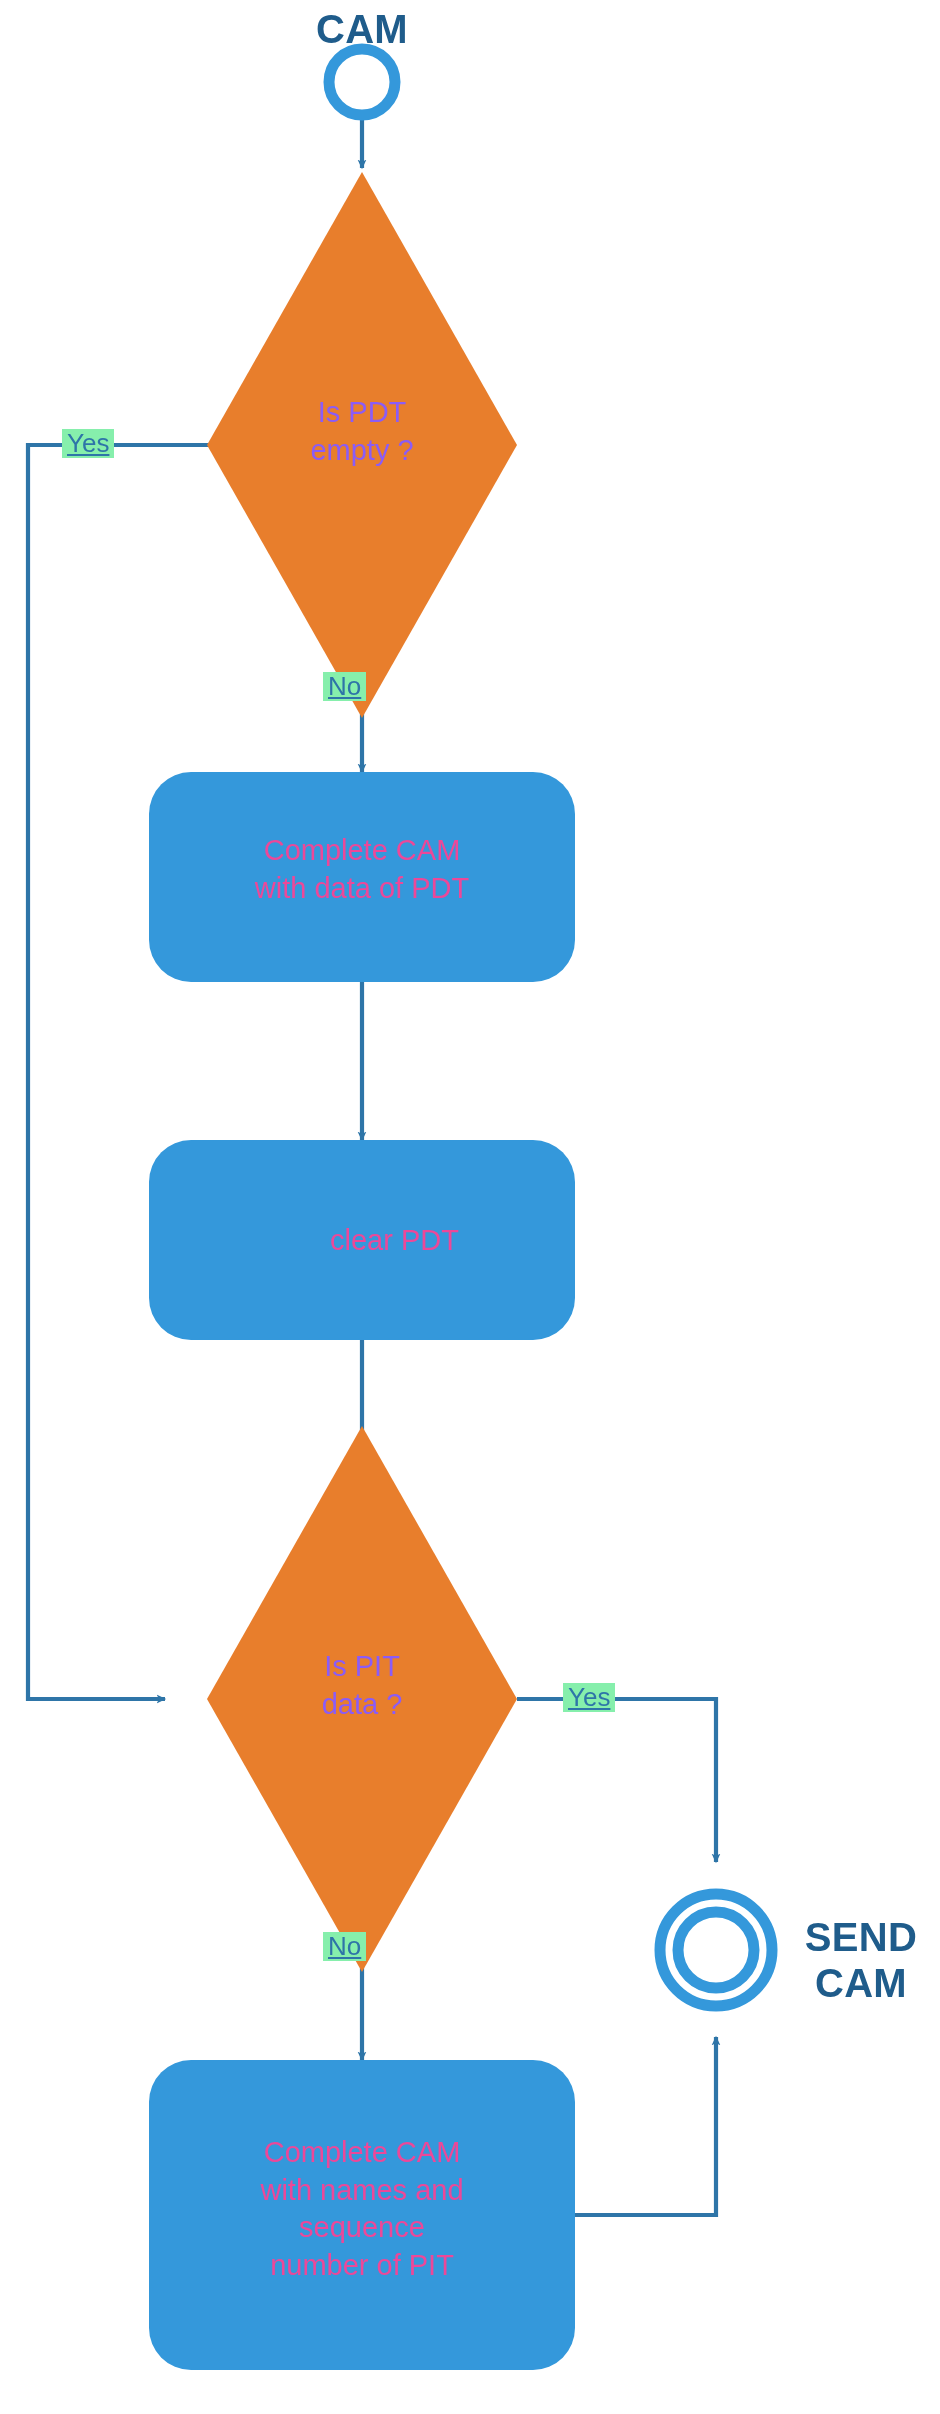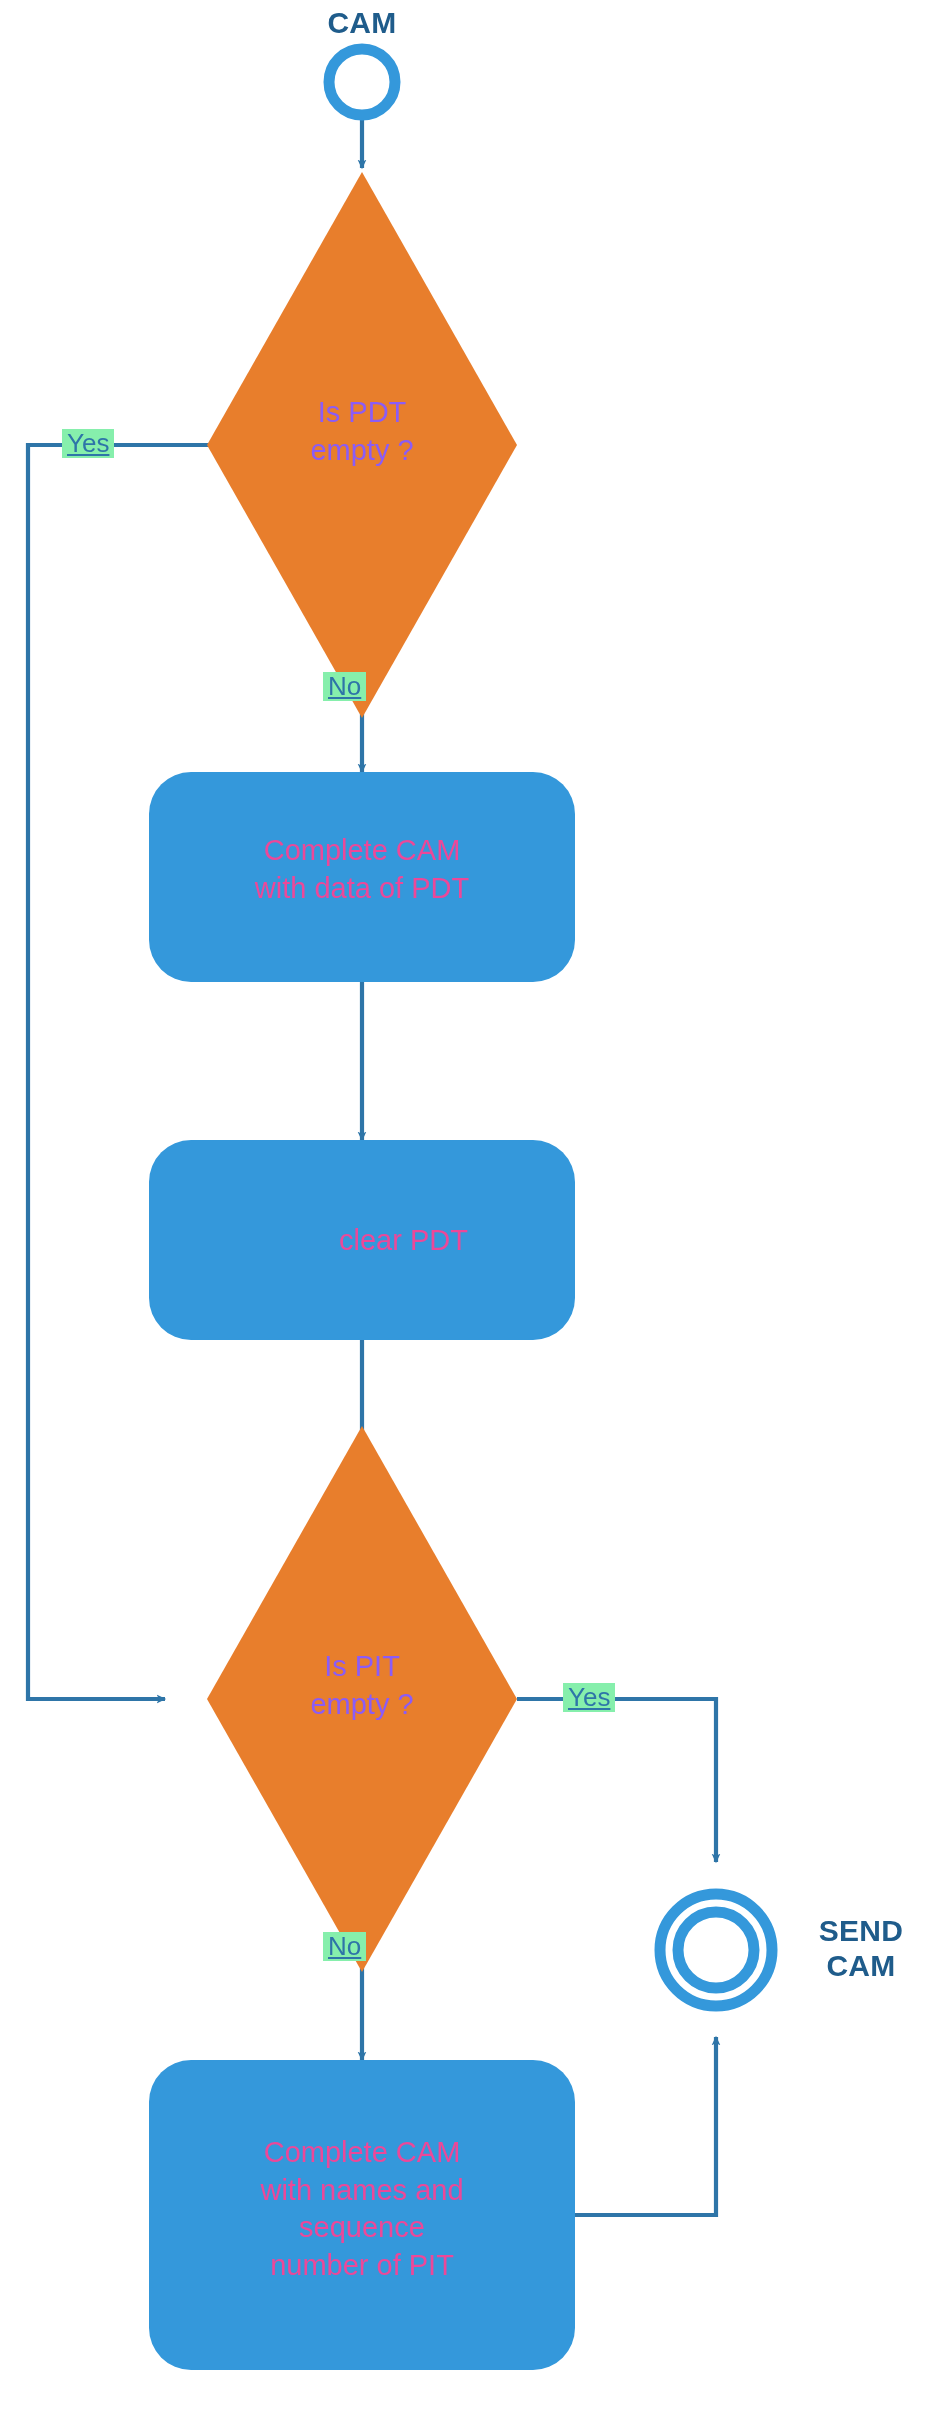--- a/index.html
+++ b/index.html
@@ -29,21 +29,21 @@
   .node-label {
     position: absolute;
     text-align: center;
     line-height: 1.30;
     white-space: pre-line;
   }
 
   
   .terminal-caption {
     position: absolute;
-    font-size: 30px;
+    font-size: 40px;
     font-weight: bold;
     color: #1F5C8B;
     line-height: 1.16;
     white-space: pre-line;
     letter-spacing: 0.3px;
   }
 
   
   .decision-text {
     color: #8b5cf6;
@@ -116,24 +116,24 @@
   </svg>
 
   <div class="terminal-caption" style="left:292px; top:6px; width:140px; text-align:center;">CAM</div>
 
   <div class="node-label decision-text" style="left:207px; top:394px; width:310px;">Is PDT
 empty ?</div>
 
   <div class="node-label process-text" style="left:149px; top:832px; width:426px;">Complete CAM
 with data of PDT</div>
 
-  <div class="node-label process-text" style="left:149px; top:1222px; width:491px;margin-left:9px;">clear PDT</div>
+  <div class="node-label process-text" style="left:149px; top:1222px; width:491px;">clear PDT</div>
 
   <div class="node-label decision-text" style="left:207px; top:1648px; width:310px;">Is PIT
-empty ?</div>
+data ?</div>
 
   <div class="terminal-caption" style="left:786px; top:1914px; width:150px; text-align:center;">SEND
 CAM</div>
 
   <div class="node-label process-text" style="left:149px; top:2134px; width:426px;">Complete CAM
 with names and
 sequence
 number of PIT</div>
 
   <div class="edge-label" style="left:62px; top:429px;">Yes</div>

